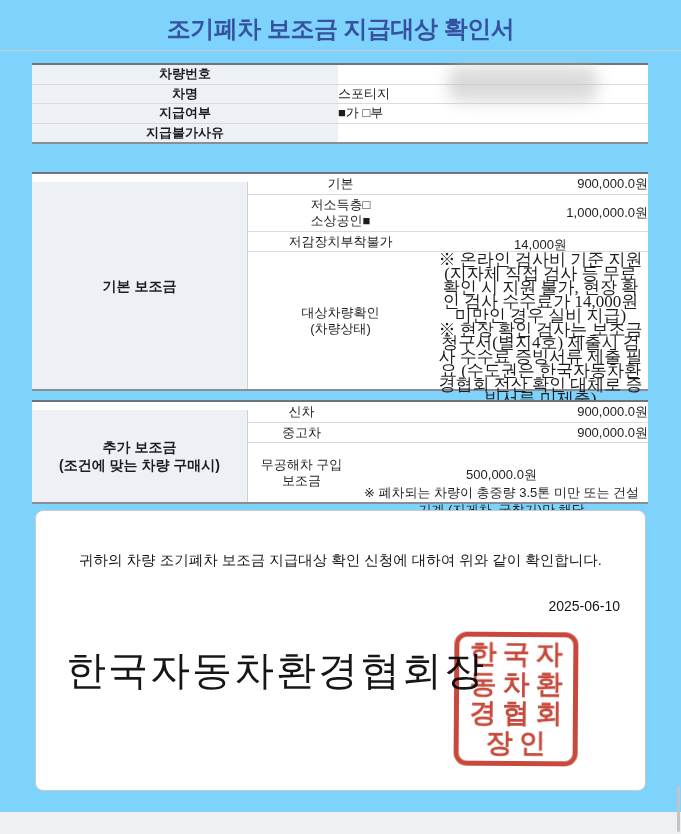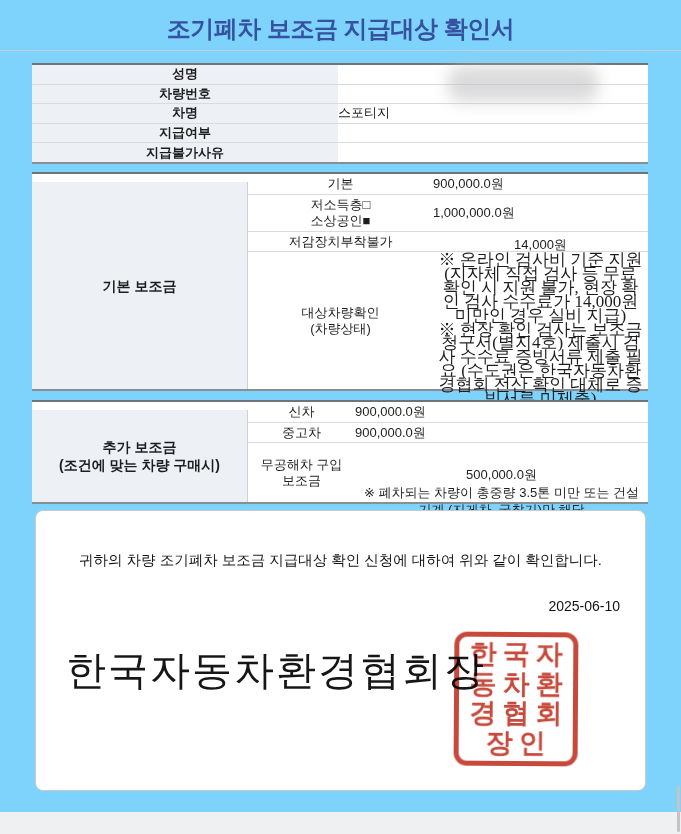--- a/index.html
+++ b/index.html
@@ -25,21 +25,21 @@
   .info-label{width:306px;background:#edf0f4;text-align:center;font-weight:700;font-size:13px;height:100%;display:flex;align-items:center;justify-content:center;}
   .info-value{flex:1;font-size:13px;}
 
   
   .split{display:flex;}
   .head-col{width:215px;background:#edf0f4;border-right:1px solid #cdd1d6;display:flex;flex-direction:column;align-items:center;justify-content:center;font-weight:700;font-size:14px;line-height:18px;text-align:center;margin-top:8px;}
   .rows-col{flex:1;display:flex;flex-direction:column;}
   .srow{display:flex;border-bottom:1px solid #d8dbdf;align-items:center;}
   .srow:last-child{border-bottom:none;}
   .sub-label{text-align:center;font-size:13px;line-height:16px;display:flex;flex-direction:column;align-items:center;justify-content:center;}
-  .sub-value{flex:1;text-align:left;font-size:13px;}
+  .sub-value{flex:1;text-align:right;font-size:13px;}
   #basic-table{top:172px;}
   #basic-table .sub-label{width:185px;}
   #basic-table .r1{height:20px;}
   #basic-table .r2{height:36px;}
   #basic-table .r3{height:19px;}
   #basic-table .r4{height:137px;align-items:center;}
   .check-value{flex:1;padding:2px 2px 0 2px;}
   .check-fee{font-size:13px;line-height:16px;text-align:center;}
   .check-note{font-size:17px;line-height:13.9px;text-align:center;color:#1d1d1f;font-family:Liberation Serif, serif;}
 
@@ -85,33 +85,30 @@
 </head>
 <body>
 
 <div id="page">
 
   <div class="doc-title">조기폐차 보조금 지급대상 확인서</div>
   <div class="title-divider"></div>
 
   <div class="tbl" id="info-table">
     <div class="info-row">
-      <div class="info-label">성명</div>
-      <div class="info-value"></div>
-    </div>
-    <div class="info-row">
       <div class="info-label">차량번호</div>
       <div class="info-value"></div>
     </div>
     <div class="info-row">
       <div class="info-label">차명</div>
       <div class="info-value">스포티지</div>
     </div>
     <div class="info-row">
       <div class="info-label">지급여부</div>
+      <div class="info-value">■가 □부</div>
     </div>
     <div class="info-row">
       <div class="info-label">지급불가사유</div>
       <div class="info-value"></div>
     </div>
   </div>
   <div class="redaction"></div>
 
   <div class="tbl split" id="basic-table">
     <div class="head-col">

